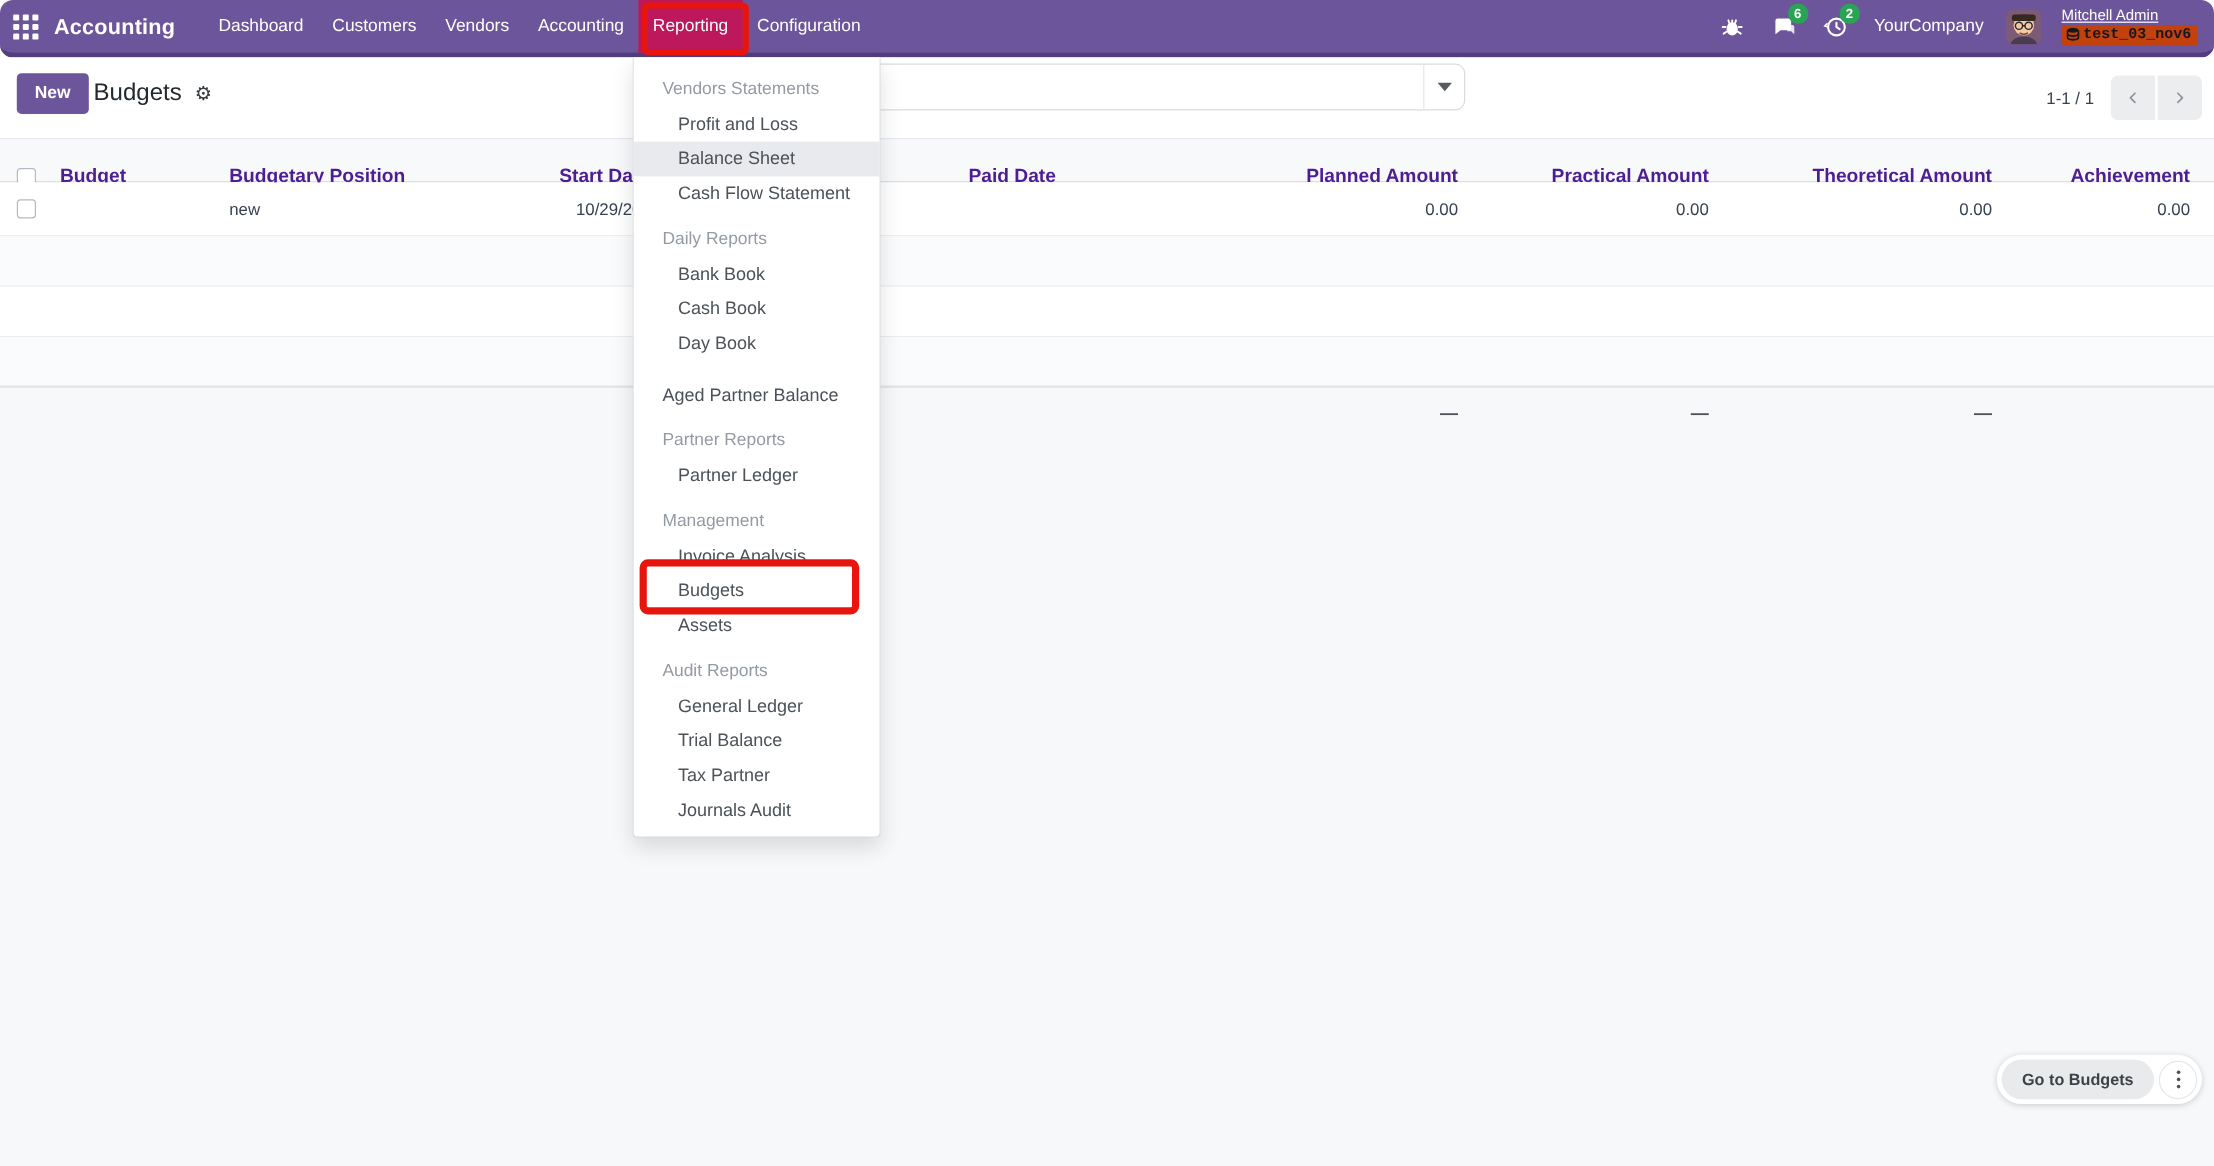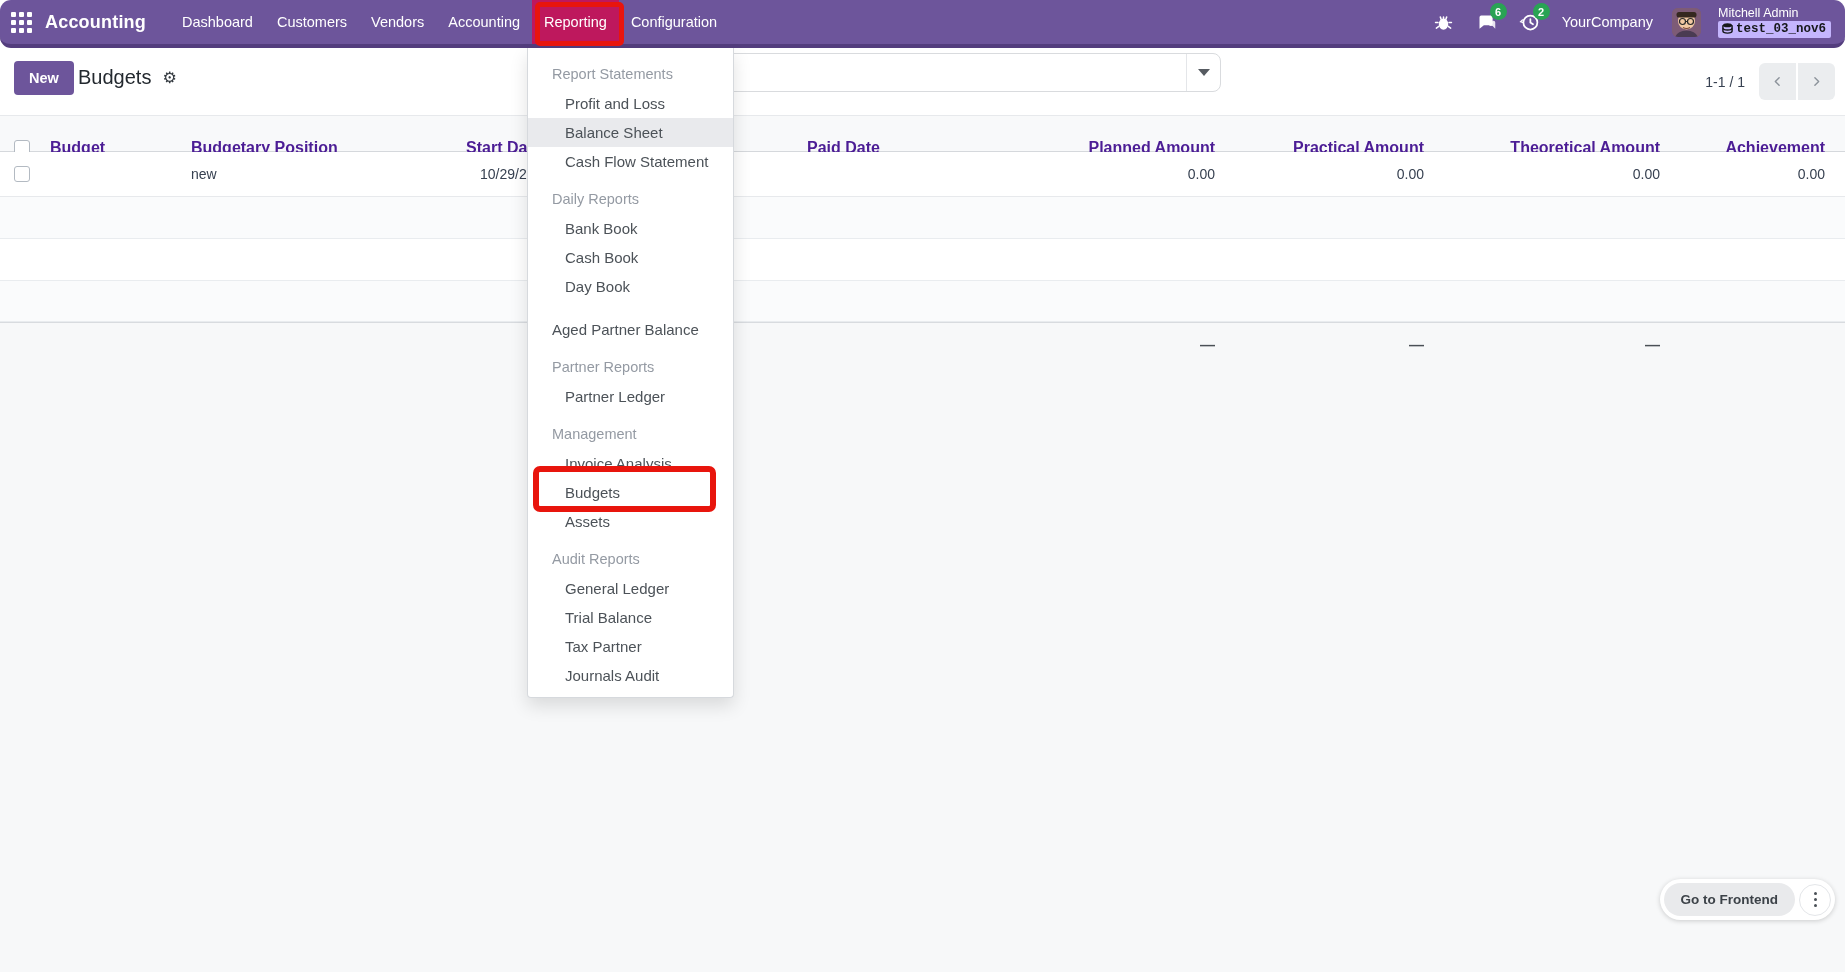--- a/index.html
+++ b/index.html
@@ -22,22 +22,22 @@
   .nav-right { margin-left:auto; display:flex; align-items:center; gap:9px; padding-right:8px; }
   .icon-btn { position:relative; width:34px; height:34px; display:flex; align-items:center;
               justify-content:center; cursor:pointer; }
   .badge { position:absolute; top:-2px; right:-3px; min-width:17px; height:17px; padding:0 4px;
            background:#29a354; color:#fff; border-radius:9px; font-size:11px; font-weight:700;
            display:flex; align-items:center; justify-content:center; }
   .company-name { font-size:14.5px; margin:0 10px 0 6px; cursor:pointer; }
   .avatar { width:29px; height:29px; border-radius:6px; background:#7d5b76; overflow:hidden;
             flex:none; cursor:pointer; }
   .user-block { display:flex; flex-direction:column; align-items:flex-start; gap:1px; margin-left:8px; margin-right:6px; }
-  .user-name { font-size:12.5px; cursor:pointer; }
-  .db-badge { display:flex; align-items:center; gap:3px; background:#c4b5fd; color:#16181b;
+  .user-name { font-size:12.5px; text-decoration:underline; cursor:pointer; }
+  .db-badge { display:flex; align-items:center; gap:3px; background:#c2410c; color:#16181b;
               font-family:"Liberation Mono", monospace; font-size:12.5px; font-weight:700;
               padding:1px 5px 2px 4px; border-radius:2px; }
 
   
   .control-panel { position:absolute; left:0; top:48px; width:100%; height:67px; background:#fff; }
   .btn-new { position:absolute; left:14px; top:13px; background:#6d559b; color:#fff; border:none;
              font-family:inherit; font-size:14.5px; font-weight:700; padding:9px 15px;
              border-radius:4px; cursor:pointer; }
   .view-title { position:absolute; left:78px; top:18px; font-size:20px; color:#23292f;
                 display:flex; align-items:center; gap:11px; }
@@ -238,21 +238,21 @@
   <div class="empty-row" style="top:239px; height:42px; background:#ffffff;"></div>
   <div class="empty-row" style="top:281px; height:41px; background:#fafbfc;"></div>
 
   <div class="footer-area">
     <div class="agg-cell" style="right:630px;">—</div>
     <div class="agg-cell" style="right:421px;">—</div>
     <div class="agg-cell" style="right:185px;">—</div>
   </div>
 
   <div class="dropdown">
-    <div class="dd-header first">Report Statements</div>
+    <div class="dd-header first">Vendors Statements</div>
     <div class="dd-item">Profit and Loss</div>
     <div class="dd-item hovered">Balance Sheet</div>
     <div class="dd-item">Cash Flow Statement</div>
     <div class="dd-header">Daily Reports</div>
     <div class="dd-item">Bank Book</div>
     <div class="dd-item">Cash Book</div>
     <div class="dd-item">Day Book</div>
     <div class="dd-item root">Aged Partner Balance</div>
     <div class="dd-header">Partner Reports</div>
     <div class="dd-item">Partner Ledger</div>
@@ -264,21 +264,21 @@
     <div class="dd-item">General Ledger</div>
     <div class="dd-item">Trial Balance</div>
     <div class="dd-item">Tax Partner</div>
     <div class="dd-item">Journals Audit</div>
   </div>
 
   <div class="ann ann-reporting"></div>
   <div class="ann ann-budgets"></div>
 
   <div class="float-pill">
-    <button class="btn-frontend">Go to Frontend</button>
+    <button class="btn-frontend">Go to Budgets</button>
     <div class="kebab-btn">
       <i></i>
         <i></i>
         <i></i>
     </div>
   </div>
 
 </div>
 
 </body></html>

